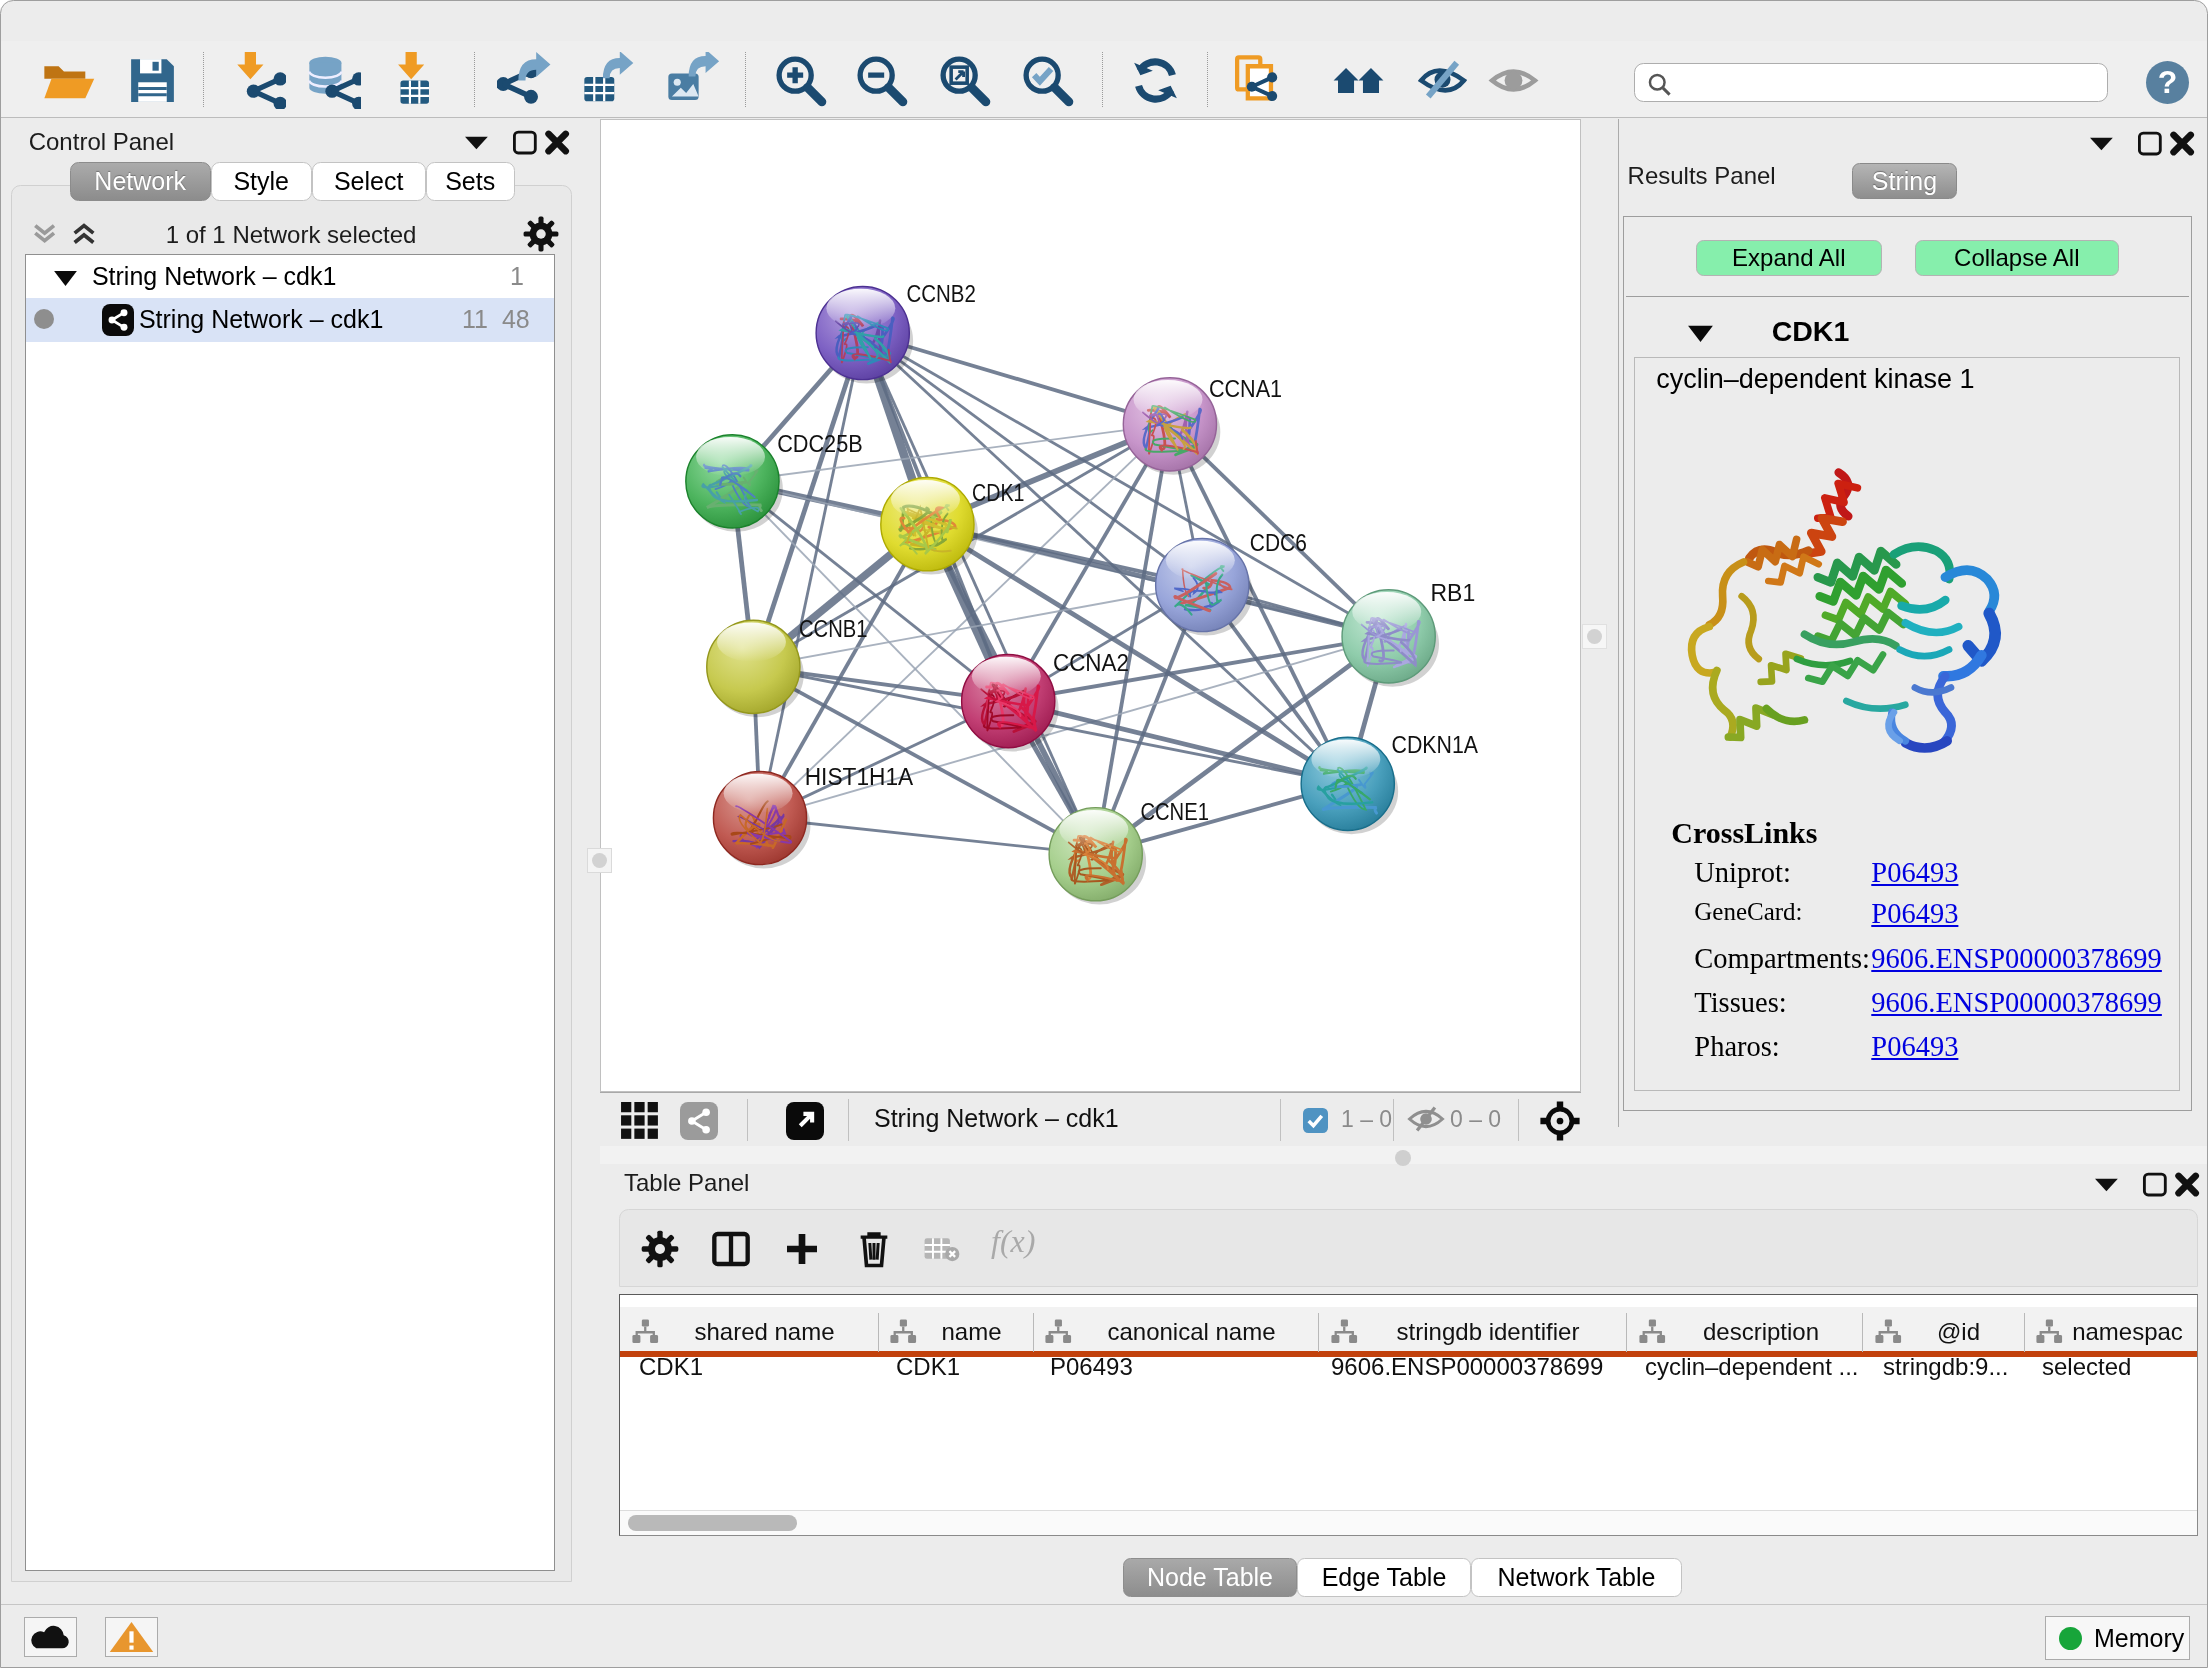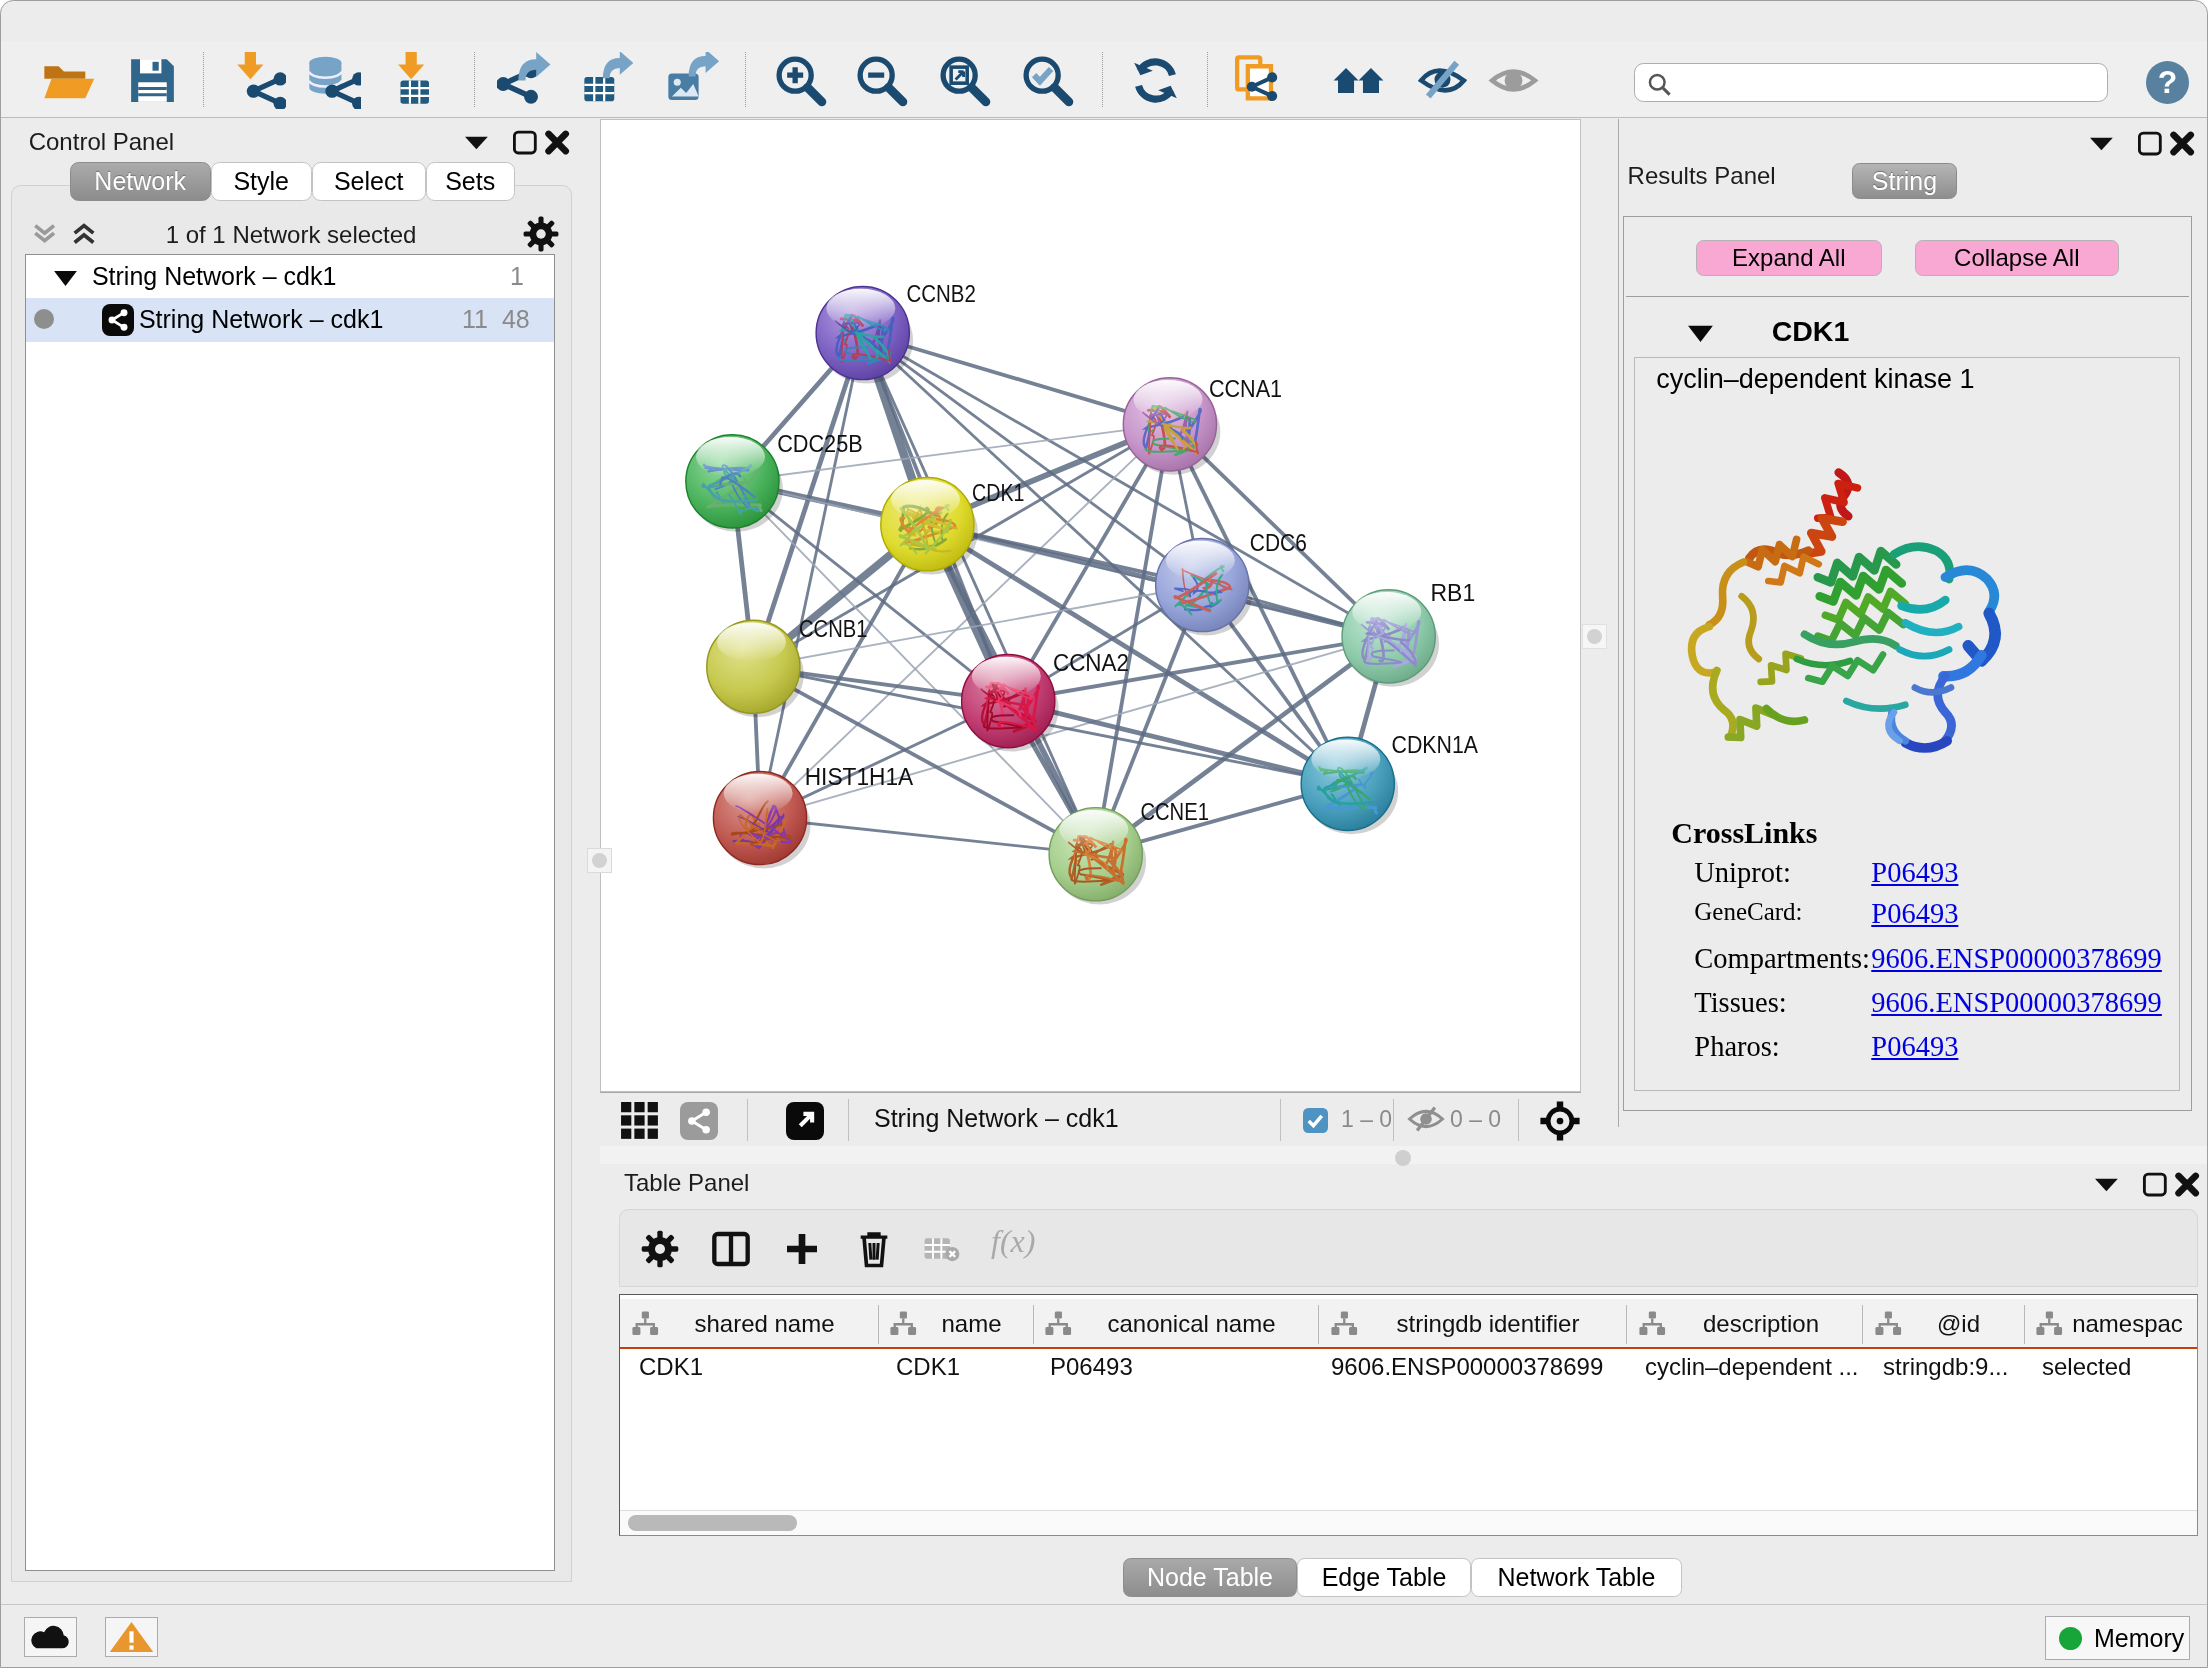--- a/index.html
+++ b/index.html
@@ -25,31 +25,31 @@
   .row1{position:absolute; left:0; top:2.9px; width:100%; height:40px; font-size:25px; color:#000;}
   .row2{position:absolute; left:0; top:43px; width:100%; height:44px; background:#d9e3f6; font-size:25px; color:#000;}
   
   .canvas{position:absolute; left:599px; top:118px; width:981px; height:973px; background:#fff; border:1px solid #c0c0c0;}
   .netbar{position:absolute; left:599px; top:1091px; width:981px; height:54px; background:#ececec; border-top:1px solid #a8a8a8;}
   
   .rp{position:absolute; left:1617px; top:118px; width:592px; height:1008px; background:#ececec; border-left:1px solid #ababab;}
   .rp-title{position:absolute; left:8.6px; top:9.5px; font-size:24px; color:#1c1c1c;margin-top:33px;}
   .stringtab{position:absolute; left:233px; top:44px; width:105px; height:36px; background:linear-gradient(#b5b5b5,#8e8e8e); border:1px solid #8a8a8a; border-radius:7.6px; color:#fff; font-size:25px; text-align:center; line-height:34px; text-shadow:0 -1px 1px rgba(0,0,0,.35);}
   .rp-card{position:absolute; left:3.8px; top:97px; width:569px; height:895px; background:#ececec; border:1px solid #9d9d9d;}
-  .btn{position:absolute; background:#f9a8d4; border:1px solid #b3b3b3; border-radius:7.6px; font-size:24px; color:#000; text-align:center;}
+  .btn{position:absolute; background:#86efac; border:1px solid #b3b3b3; border-radius:7.6px; font-size:24px; color:#000; text-align:center;}
   .cdk-sec{position:absolute; left:1.9px; top:79px; width:563px; height:795px; border-top:1px solid #9d9d9d;}
   .cdk-hdr{position:absolute; left:0; top:0; width:100%; height:60px;}
   .cdk-body{position:absolute; left:8.6px; top:60px; width:546px; height:734px; border:1px solid #b9b9b9; background:#ececec;}
   .serif{font-family:"Liberation Serif", serif;}
   a.lnk{color:#0000e0; text-decoration:underline; font-family:"Liberation Serif", serif;}
   
   .tp{position:absolute; left:599px; top:1145px; width:1609px; height:436px; background:#ececec;}
   .tp-toolbar{position:absolute; left:19px; top:63px; width:1579px; height:78px; background:#e7e7e7; border:1px solid #d6d6d6; border-radius:9.5px 9.5px 0 0;}
   .tbl{position:absolute; left:19px; top:148px; width:1579px; height:242px; background:#fff; border:1.9px solid #5a5a5a; border-right:1px solid #8a8a8a; border-bottom:1px solid #8a8a8a;}
-  .thead{position:absolute; left:0; top:4px; width:100%; height:50px; background:#f2f2f2; border-bottom:2px solid #c2410c;}
+  .thead{position:absolute; left:0; top:12px; width:100%; height:50px; background:#f2f2f2; border-bottom:6px solid #c2410c;}
   .th{position:absolute; top:0; height:50px; font-size:24px; color:#111; line-height:50px; text-align:center;}
   .td{position:absolute; top:53px; height:38px; font-size:24px; color:#111; line-height:38px;}
   .colsep{position:absolute; top:5.7px; height:39px; width:0; border-left:1px solid #b9b9b9;}
   .scrollbar{position:absolute; left:0; bottom:0; width:100%; height:25px; background:#fafafa; border-top:1px solid #dcdcdc;}
   .thumb{position:absolute; left:7.6px; top:3.8px; width:169px; height:16px; background:#b9b9b9; border-radius:8.6px;}
   .bottomtabs{position:absolute; left:0; top:412px; width:100%; height:39px; text-align:center;}
   .btab{position:absolute; top:0; height:39px; background:#fff; border:1px solid #c3c3c3; color:#000; font-size:25px; line-height:37px; text-align:center; border-radius:7.6px;}
   .btab.sel{background:linear-gradient(#a9a9a9,#8d8d8d); color:#fff; border-color:#8d8d8d;}
   
   .statusbar{position:absolute; left:0; top:1603px; width:2208px; height:66px; background:#ececec; border-top:1px solid #c6c6c6;}

